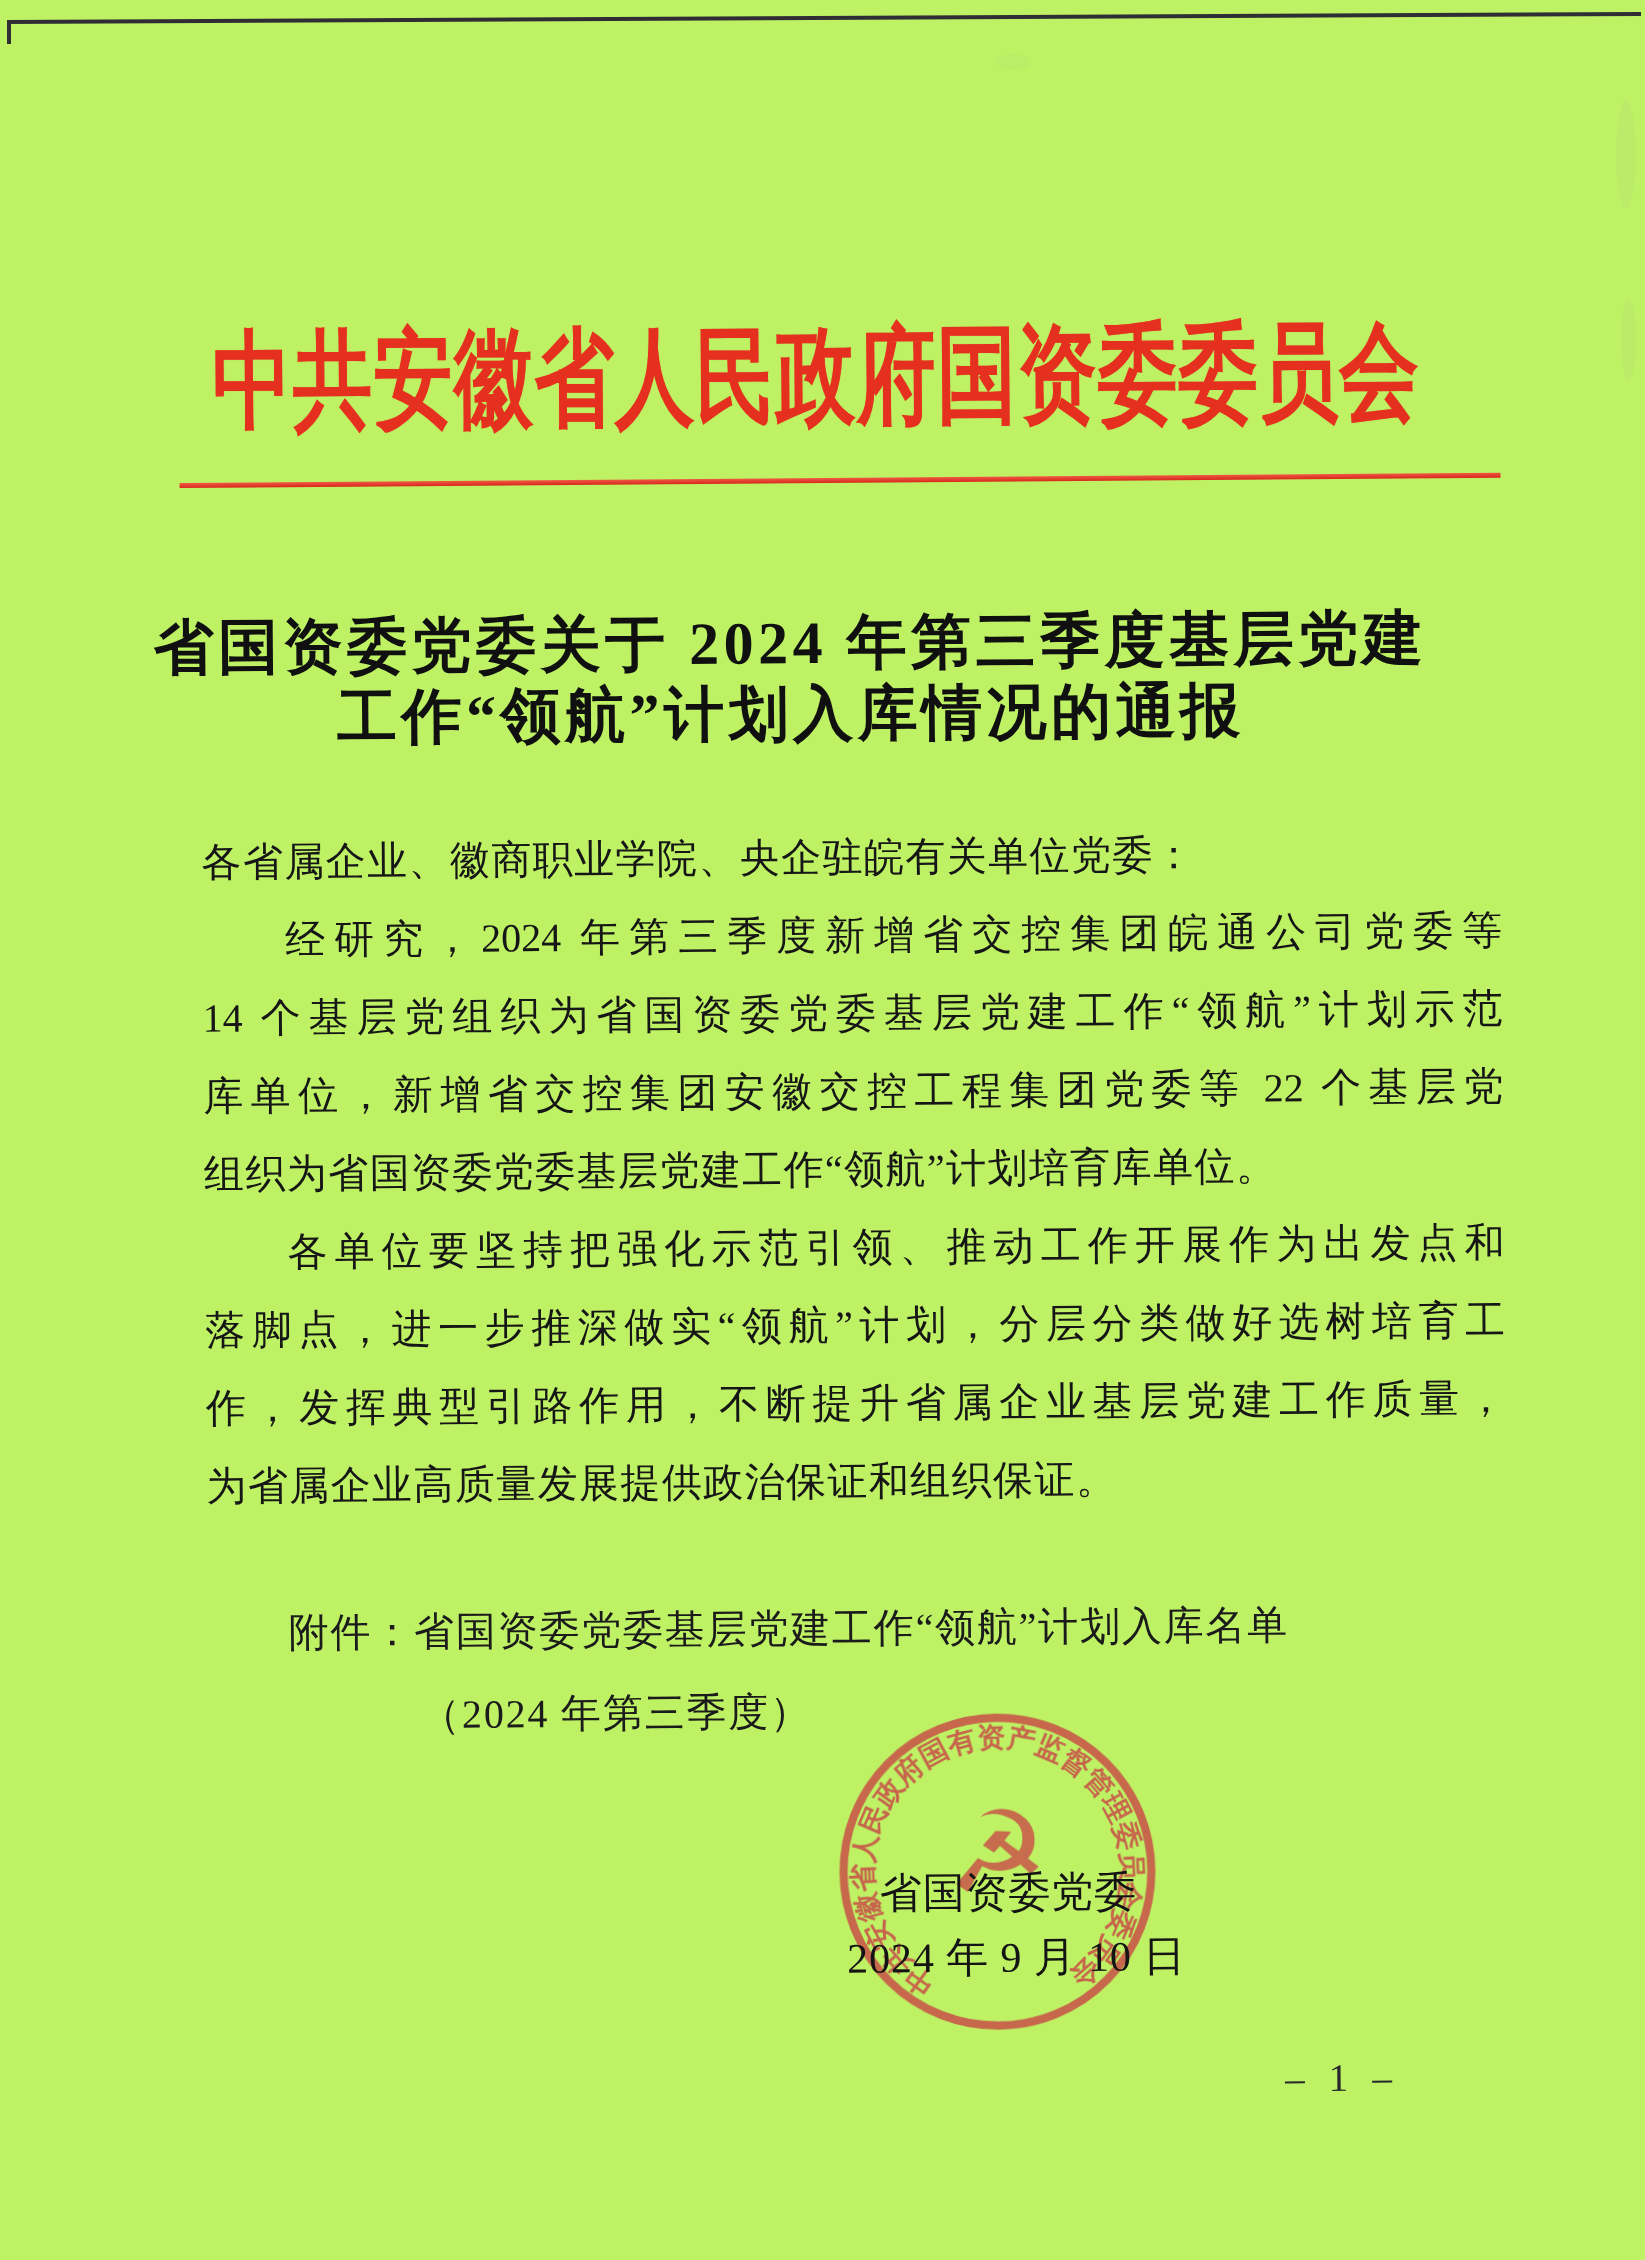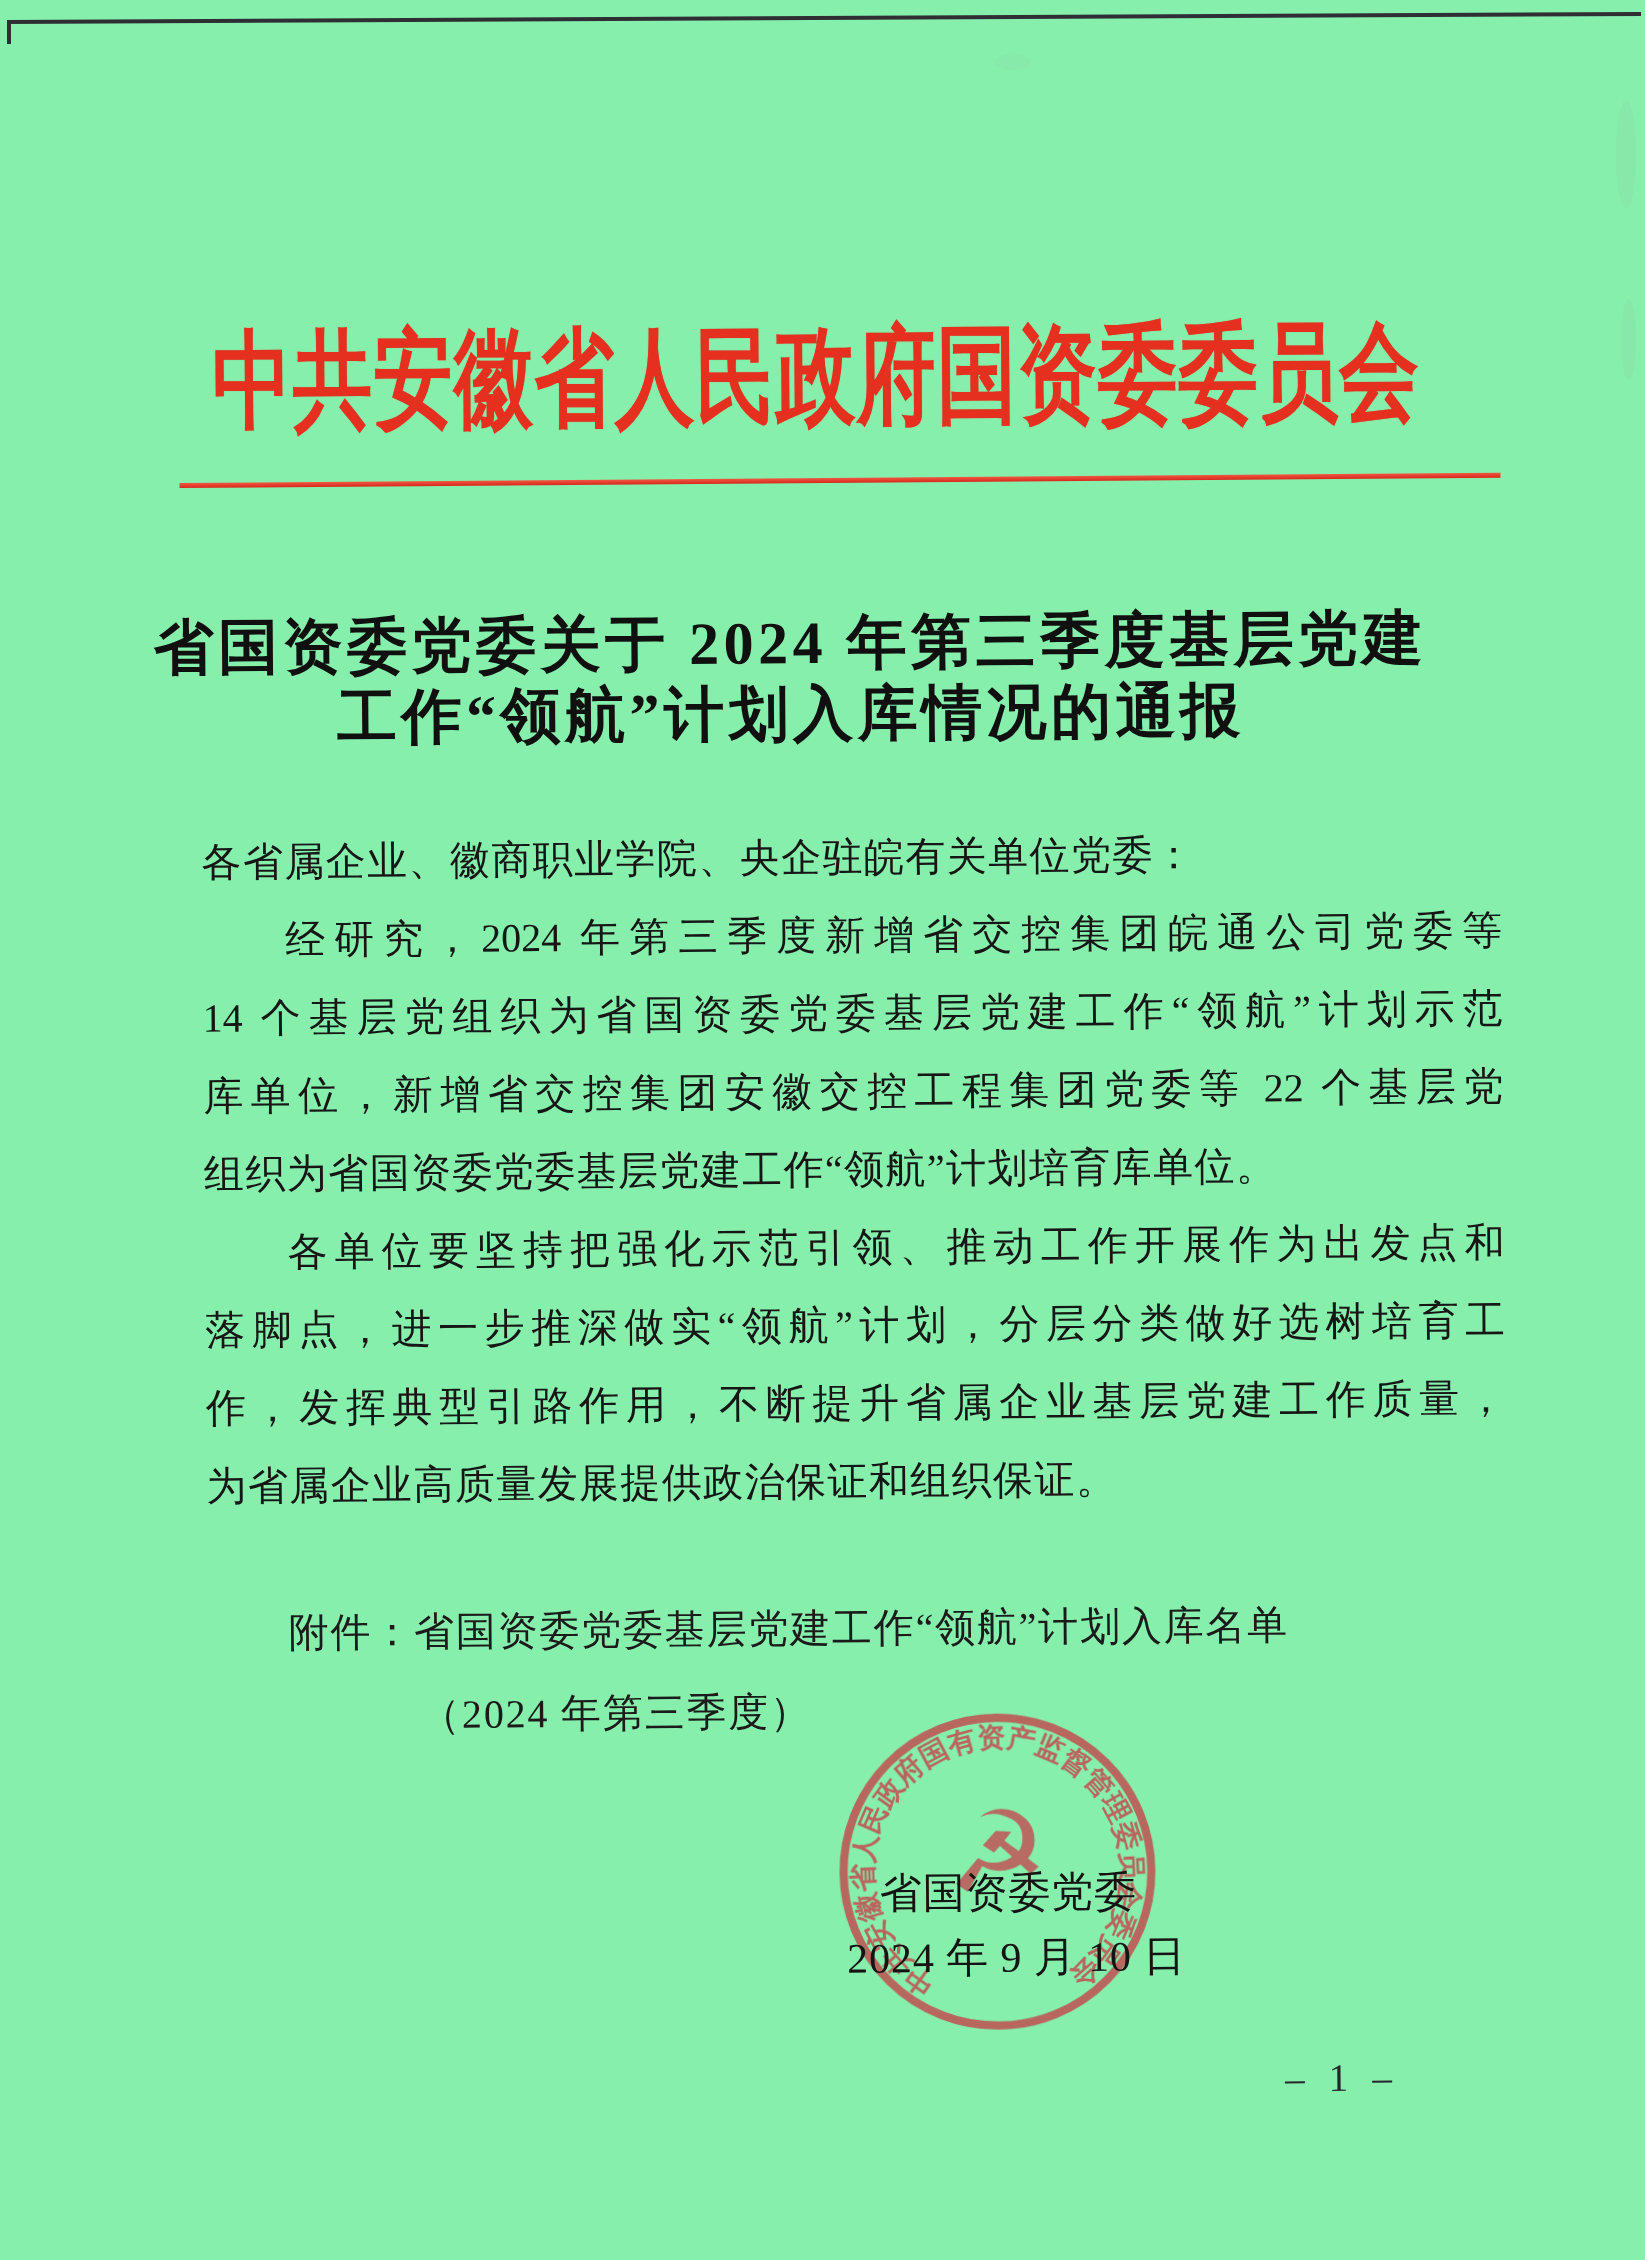--- a/index.html
+++ b/index.html
@@ -1,19 +1,19 @@
 <!DOCTYPE html>
 <html style="font-size:14.5px"><head>
 <meta charset="utf-8">
 <style>
   html,body{margin:0;padding:0;background:#888;}
   .page{
     position:relative;
     width:1645px;height:2261px;
-    background:#86efac;
+    background:#bef264;
     overflow:hidden;
     font-family:"Liberation Serif","DejaVu Serif",serif;
     color:#1b1b1b;
   }
   .tilt{
     position:absolute;inset:0;
     transform:rotate(-0.45deg);
     transform-origin:823px 1176px;
   }
   

